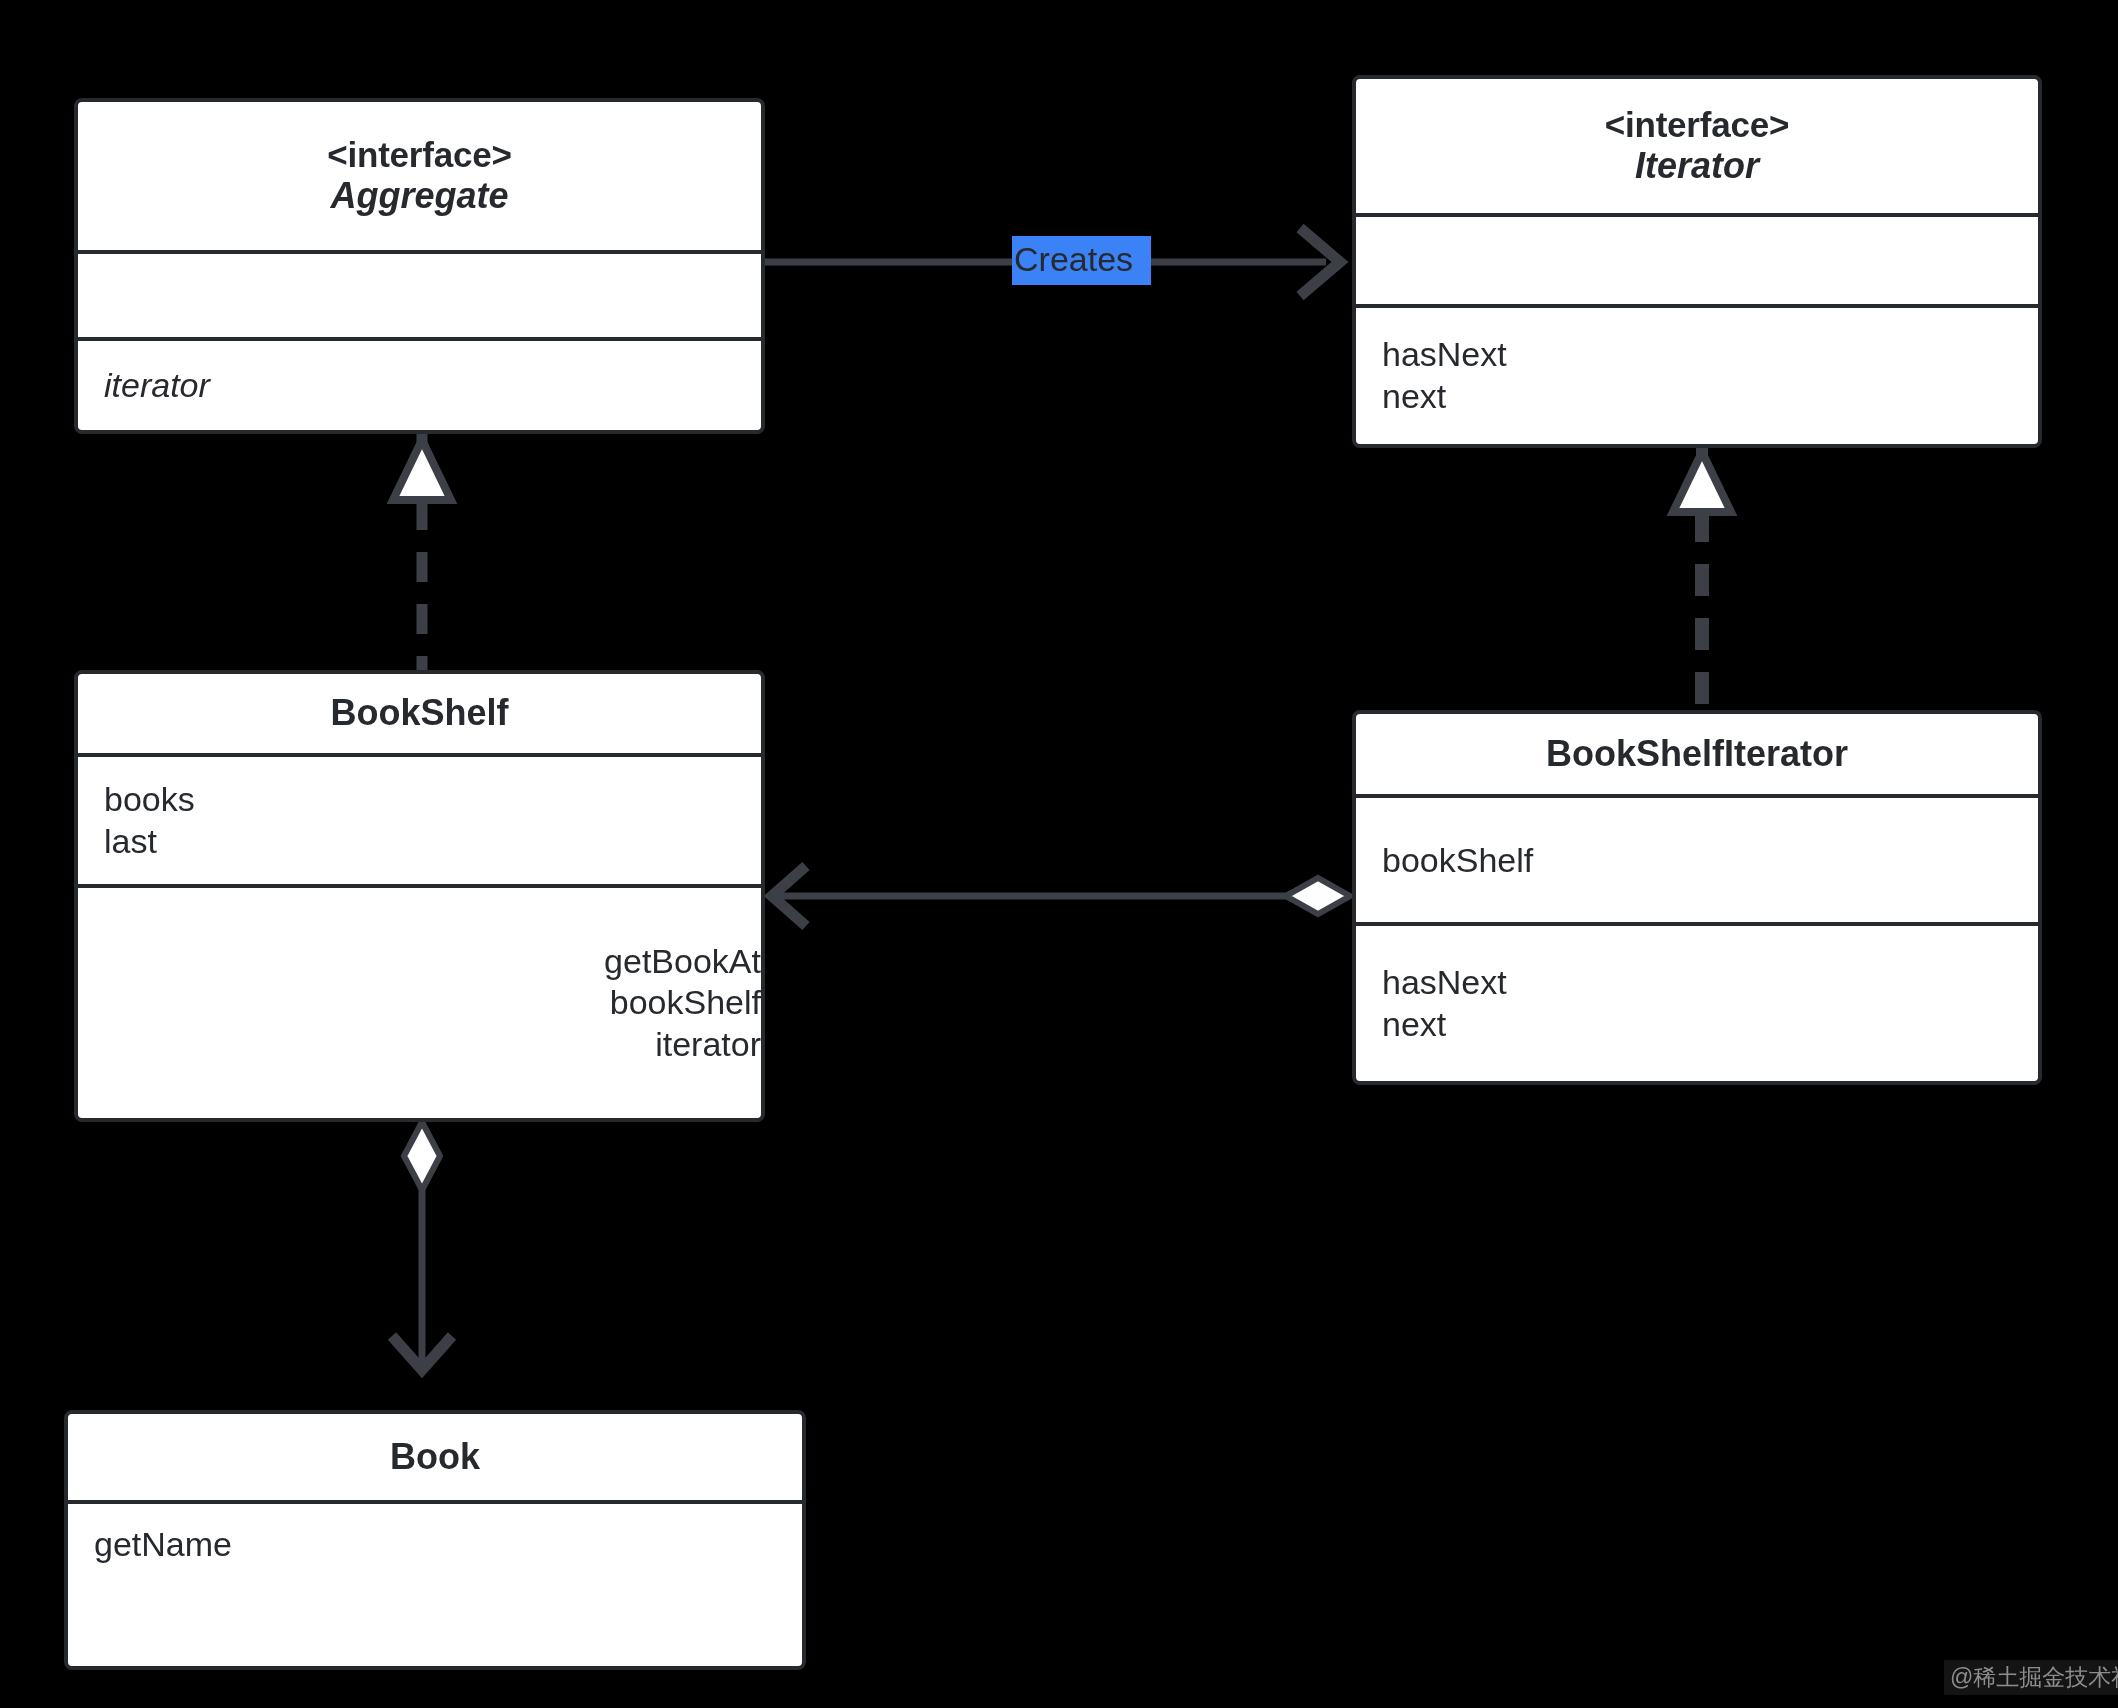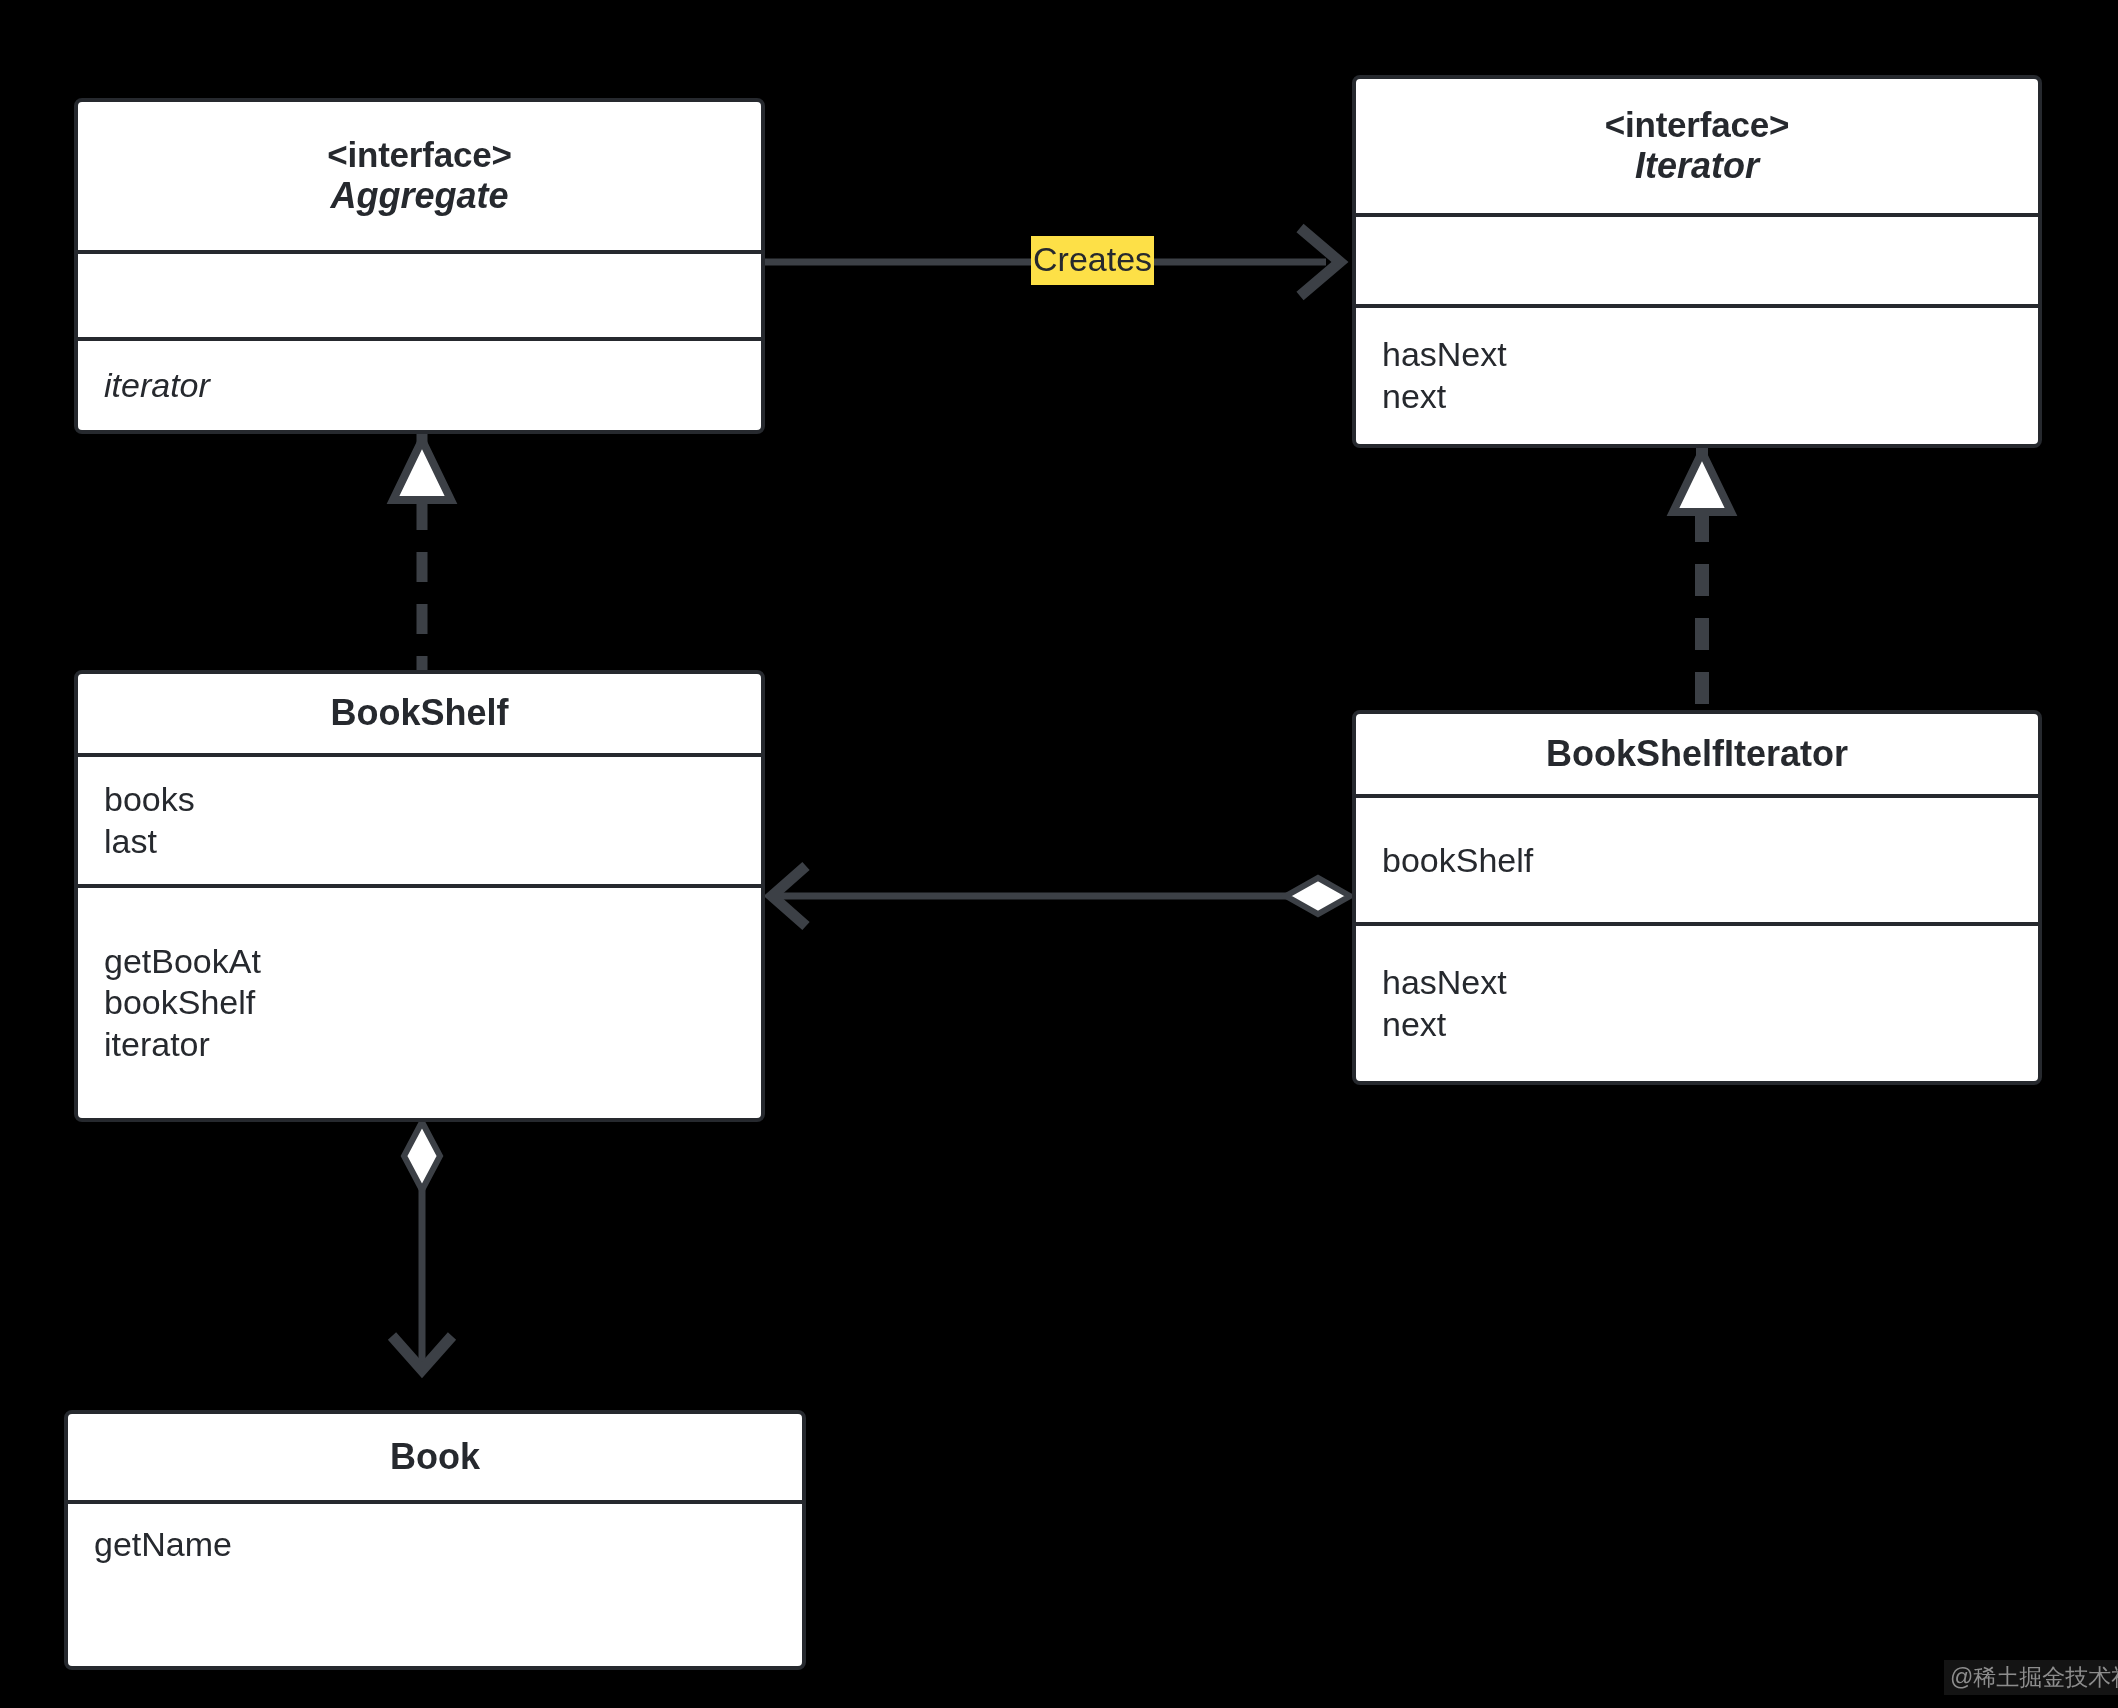--- a/index.html
+++ b/index.html
@@ -86,28 +86,27 @@
     top: 0;
     width: 2118px;
     height: 1708px;
     z-index: 2;
     pointer-events: none;
   }
 
   
   .edge-label {
     position: absolute;
-    background: #fde047;
+    background: #3b82f6;
     color: #26292e;
     font-size: 34px;
     line-height: 1;
-    padding: 6px 2px 9px 2px;
+    padding: 6px 18px 9px 2px;
     white-space: nowrap;
     z-index: 6;
-    margin-left: 19px;
   }
 
   
   .watermark {
     position: absolute;
     font-size: 23px;
     color: #8d8d8d;
     background: rgba(255,255,255,0.08);
     padding: 2px 6px;
     white-space: nowrap;
@@ -178,21 +177,21 @@
   </div>
 
   <div class="uml-box" style="left:74px; top:670px; width:691px; height:452px;">
     <div class="compartment title-compartment" style="height:80px;">
       <div class="class-name">BookShelf</div>
     </div>
     <div class="compartment members" style="height:132px;">
       <div class="member">books</div>
       <div class="member">last</div>
     </div>
-    <div class="compartment members" style="height:236px;">
+    <div class="compartment members" style="height:236px;align-items:flex-end;">
       <div class="member">getBookAt</div>
       <div class="member">bookShelf</div>
       <div class="member">iterator</div>
     </div>
   </div>
 
   <div class="uml-box" style="left:1352px; top:710px; width:690px; height:375px;">
     <div class="compartment title-compartment" style="height:82px;">
       <div class="class-name">BookShelfIterator</div>
     </div>

